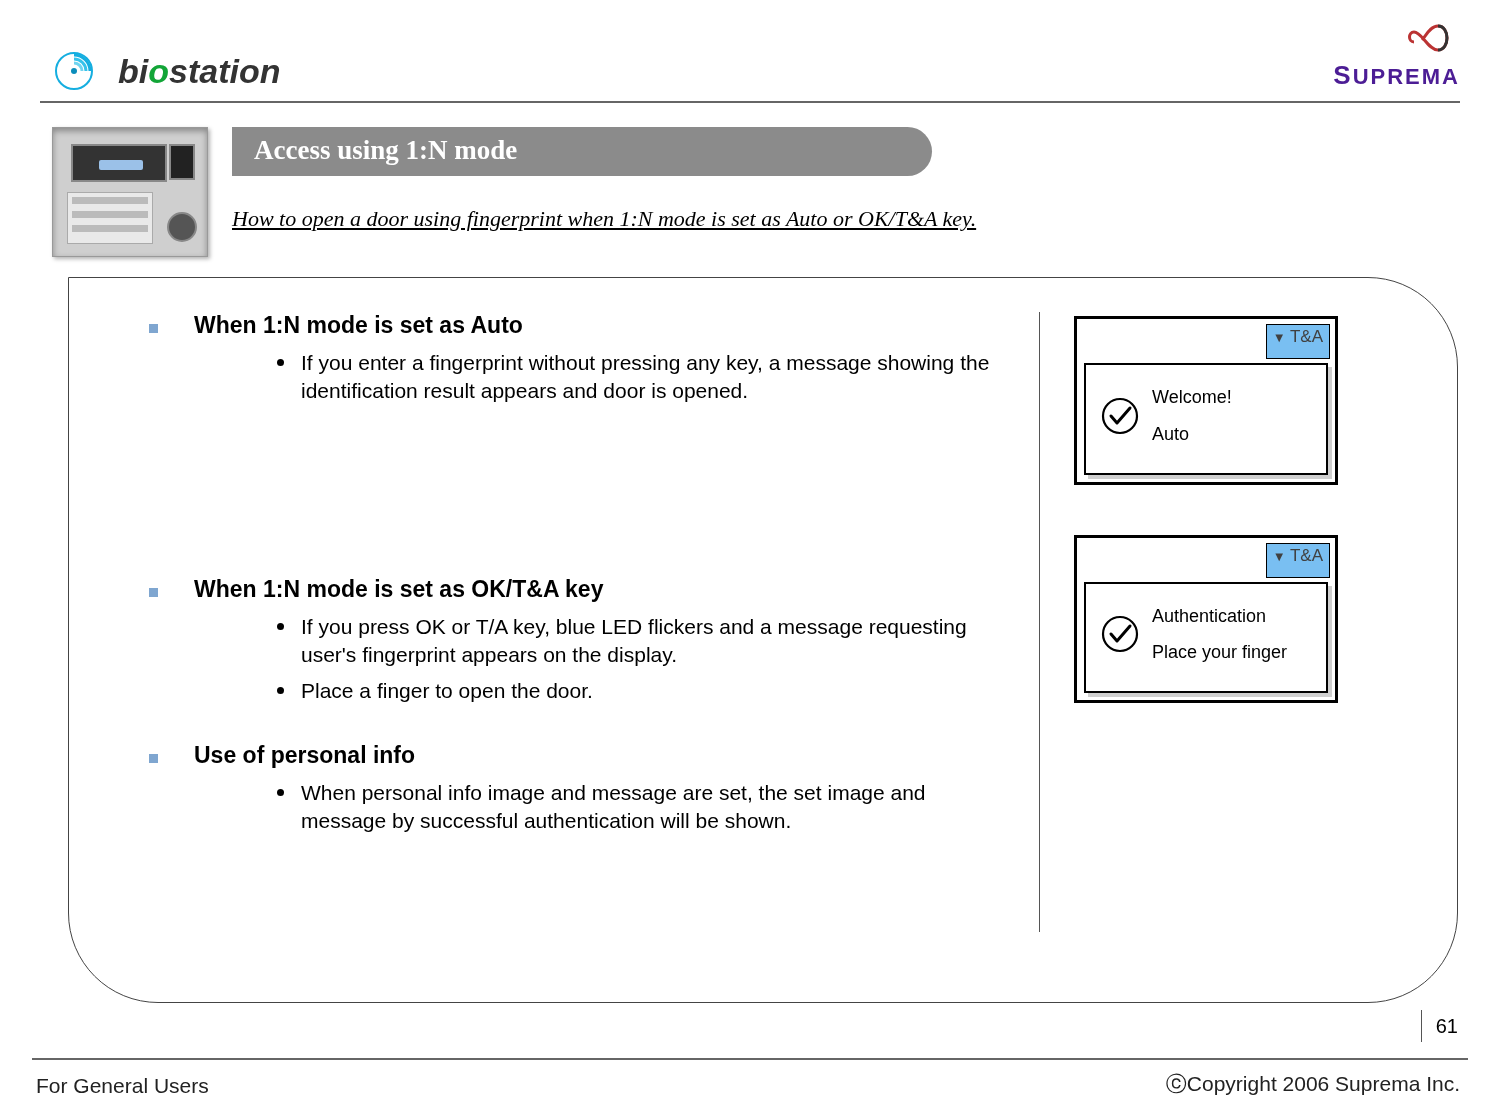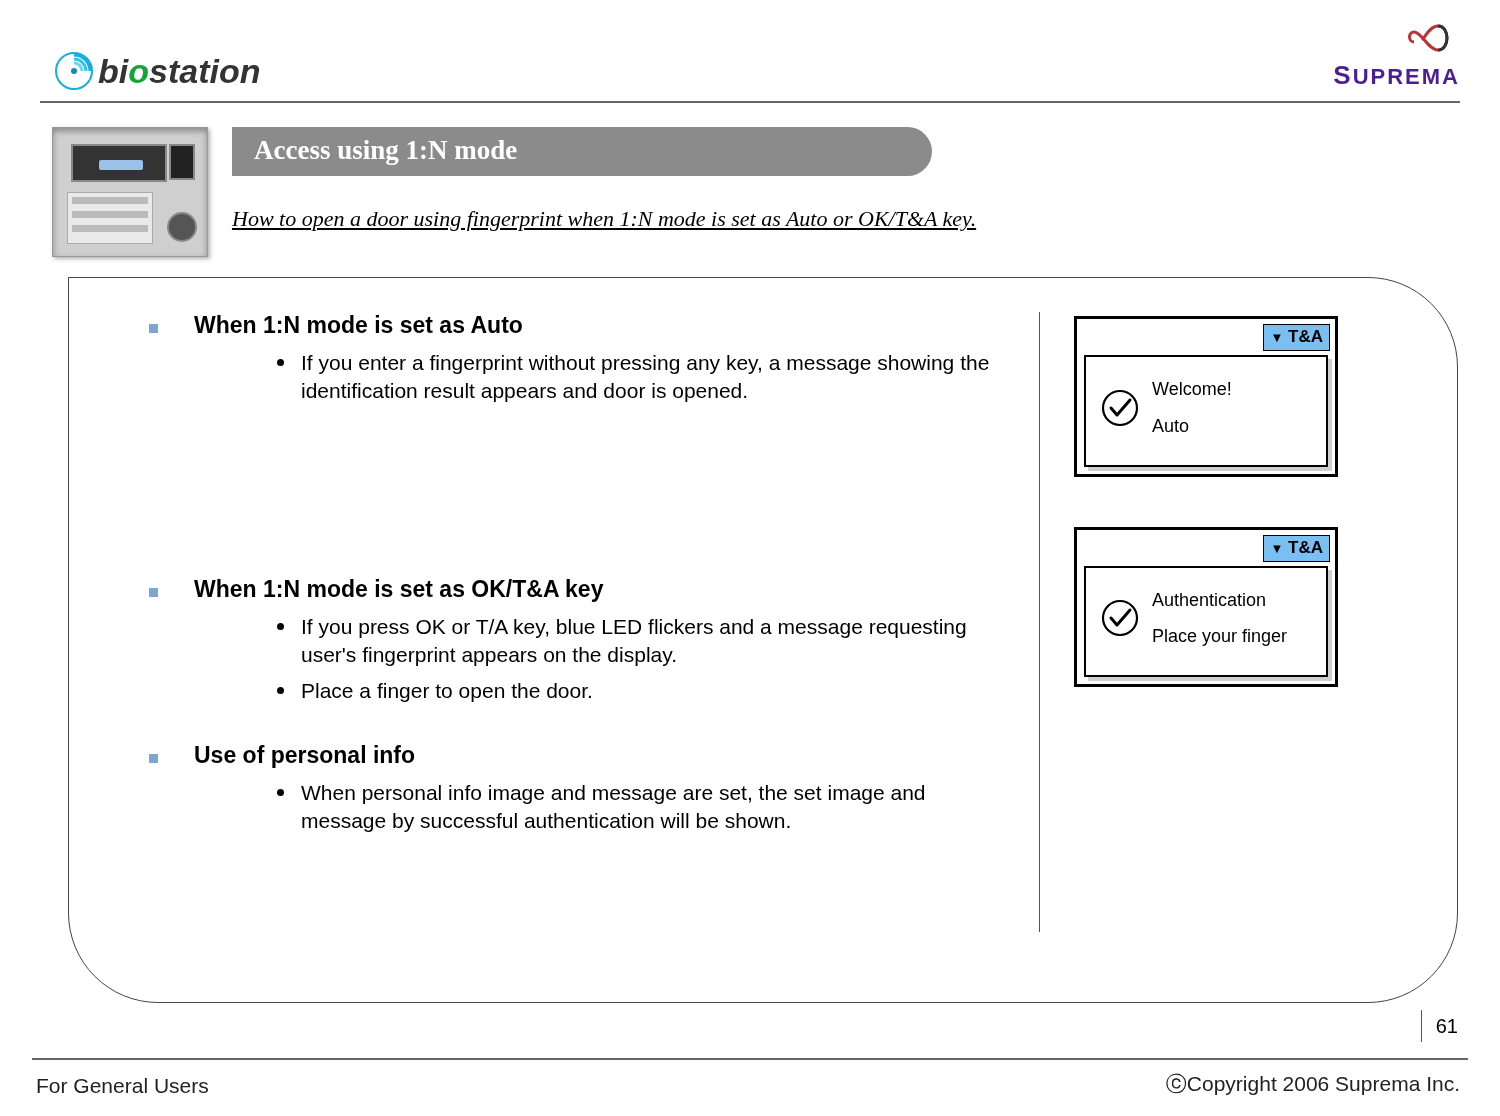--- a/index.html
+++ b/index.html
@@ -21,21 +21,21 @@
 
   
   .header {
     display: flex;
     justify-content: space-between;
     align-items: flex-end;
     padding: 0 10px 8px 24px;
   }
   .logo-left { display: flex; align-items: flex-end; }
   .bio-swirl { width: 40px; height: 40px; margin-right: 4px; }
-  .bio-text { font-size: 34px; font-weight: bold; font-style: italic; }
+  .bio-text { font-size: 34px; font-weight: bold; font-style: italic; margin-left: 20px; }
   .bio-bi { color: #333; }
   .bio-o  { color: #12a537; }
   .bio-rest { color: #333; }
   .logo-right { text-align: right; }
   .suprema-mark { width: 56px; height: 34px; margin: 0 auto 2px auto; }
   .suprema-text {
     font-size: 22px;
     font-weight: bold;
     letter-spacing: 2px;
     color: #4c1d95;
@@ -161,24 +161,24 @@
     border: 2px solid #000;
     background: #fff;
     margin-bottom: 50px;
     padding: 6px;
     box-shadow: 0 0 0 1px #000 inset;
   }
   .scr-top { display:flex; justify-content:flex-end; }
   .ta-btn {
     background: #79bff2;
     border: 1px solid #000;
-    color: #000000;
+    color: #404040;
     font-size: 17px;
-    font-weight: bold;
-    padding: 2px 6px 3px 6px;
+    font-weight: normal;
+    padding: 2px 6px 11px 6px;
   }
   .ta-tri { font-size: 13px; }
   .scr-body {
     border: 2px solid #000;
     margin: 4px 2px 2px 2px;
     padding: 18px 14px 24px 14px;
     display: flex;
     align-items: center;
     gap: 12px;
     box-shadow: 4px 4px 0 #cfcfcf;

